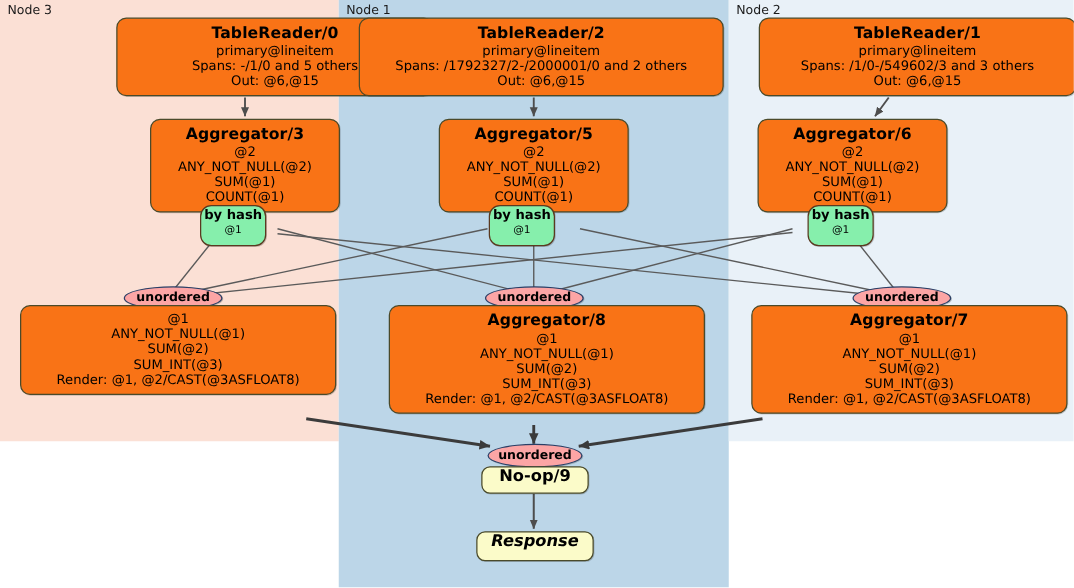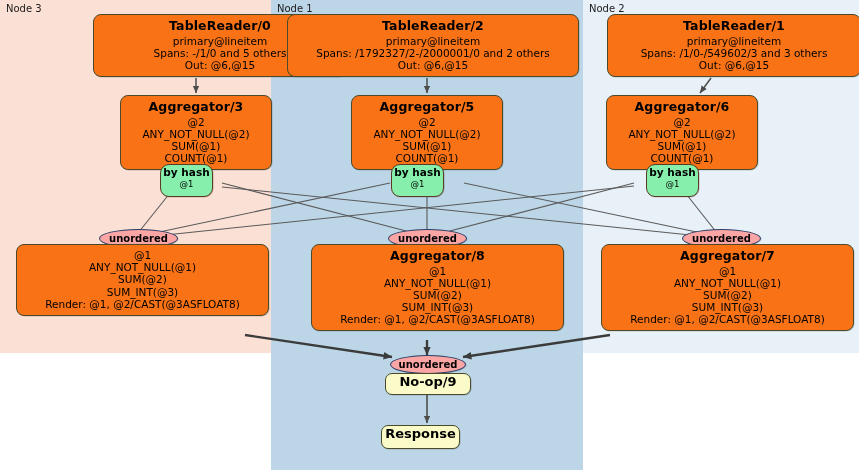--- a/index.html
+++ b/index.html
@@ -236,17 +236,17 @@
   </div>
 
   <div class="oval" style="left:390px;top:355px;width:76px;">
     <span>unordered</span>
   </div>
 
   <div class="plainbox" style="left:385px;top:373px;width:86px;height:22px;">
     <span>No-op/9</span>
   </div>
 
-  <div class="plainbox" style="left:381px;top:425px;width:79px;height:24px;">
+  <div class="plainbox" style="left:381px;top:425px;width:94px;height:24px;font-style:italic;">
     <span>Response</span>
   </div>
 
 </div>
 
 </body></html>

